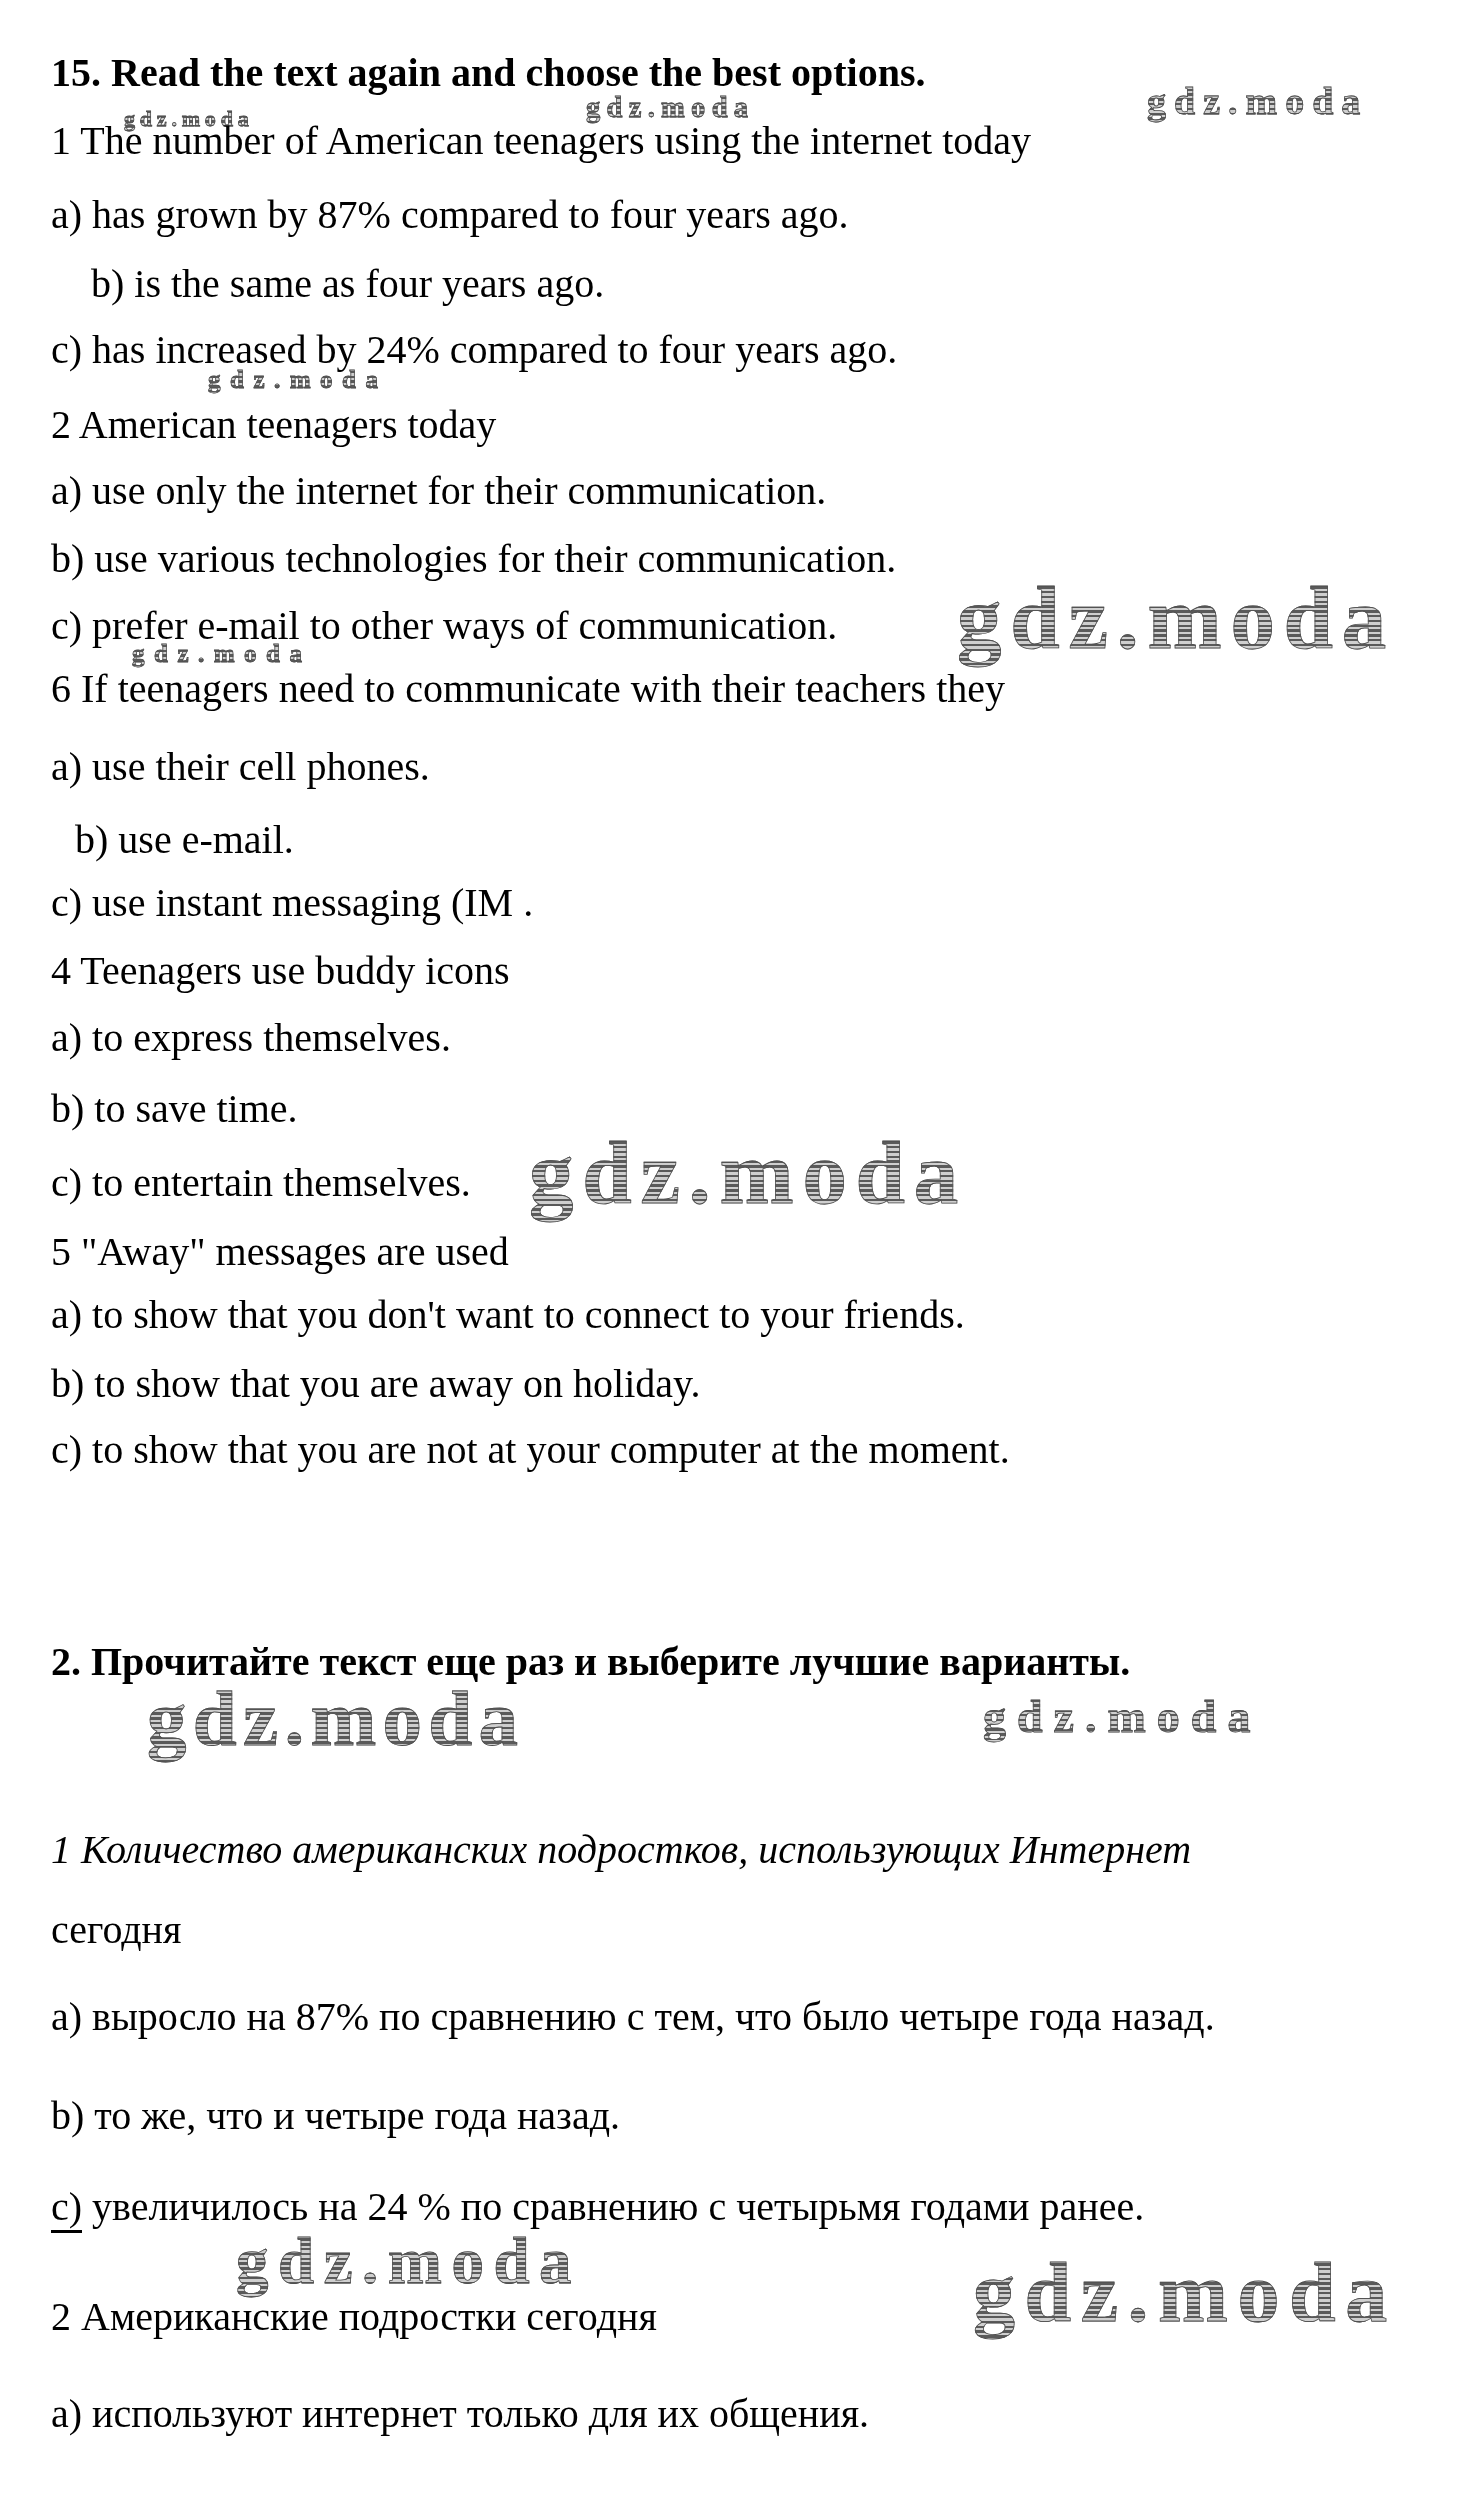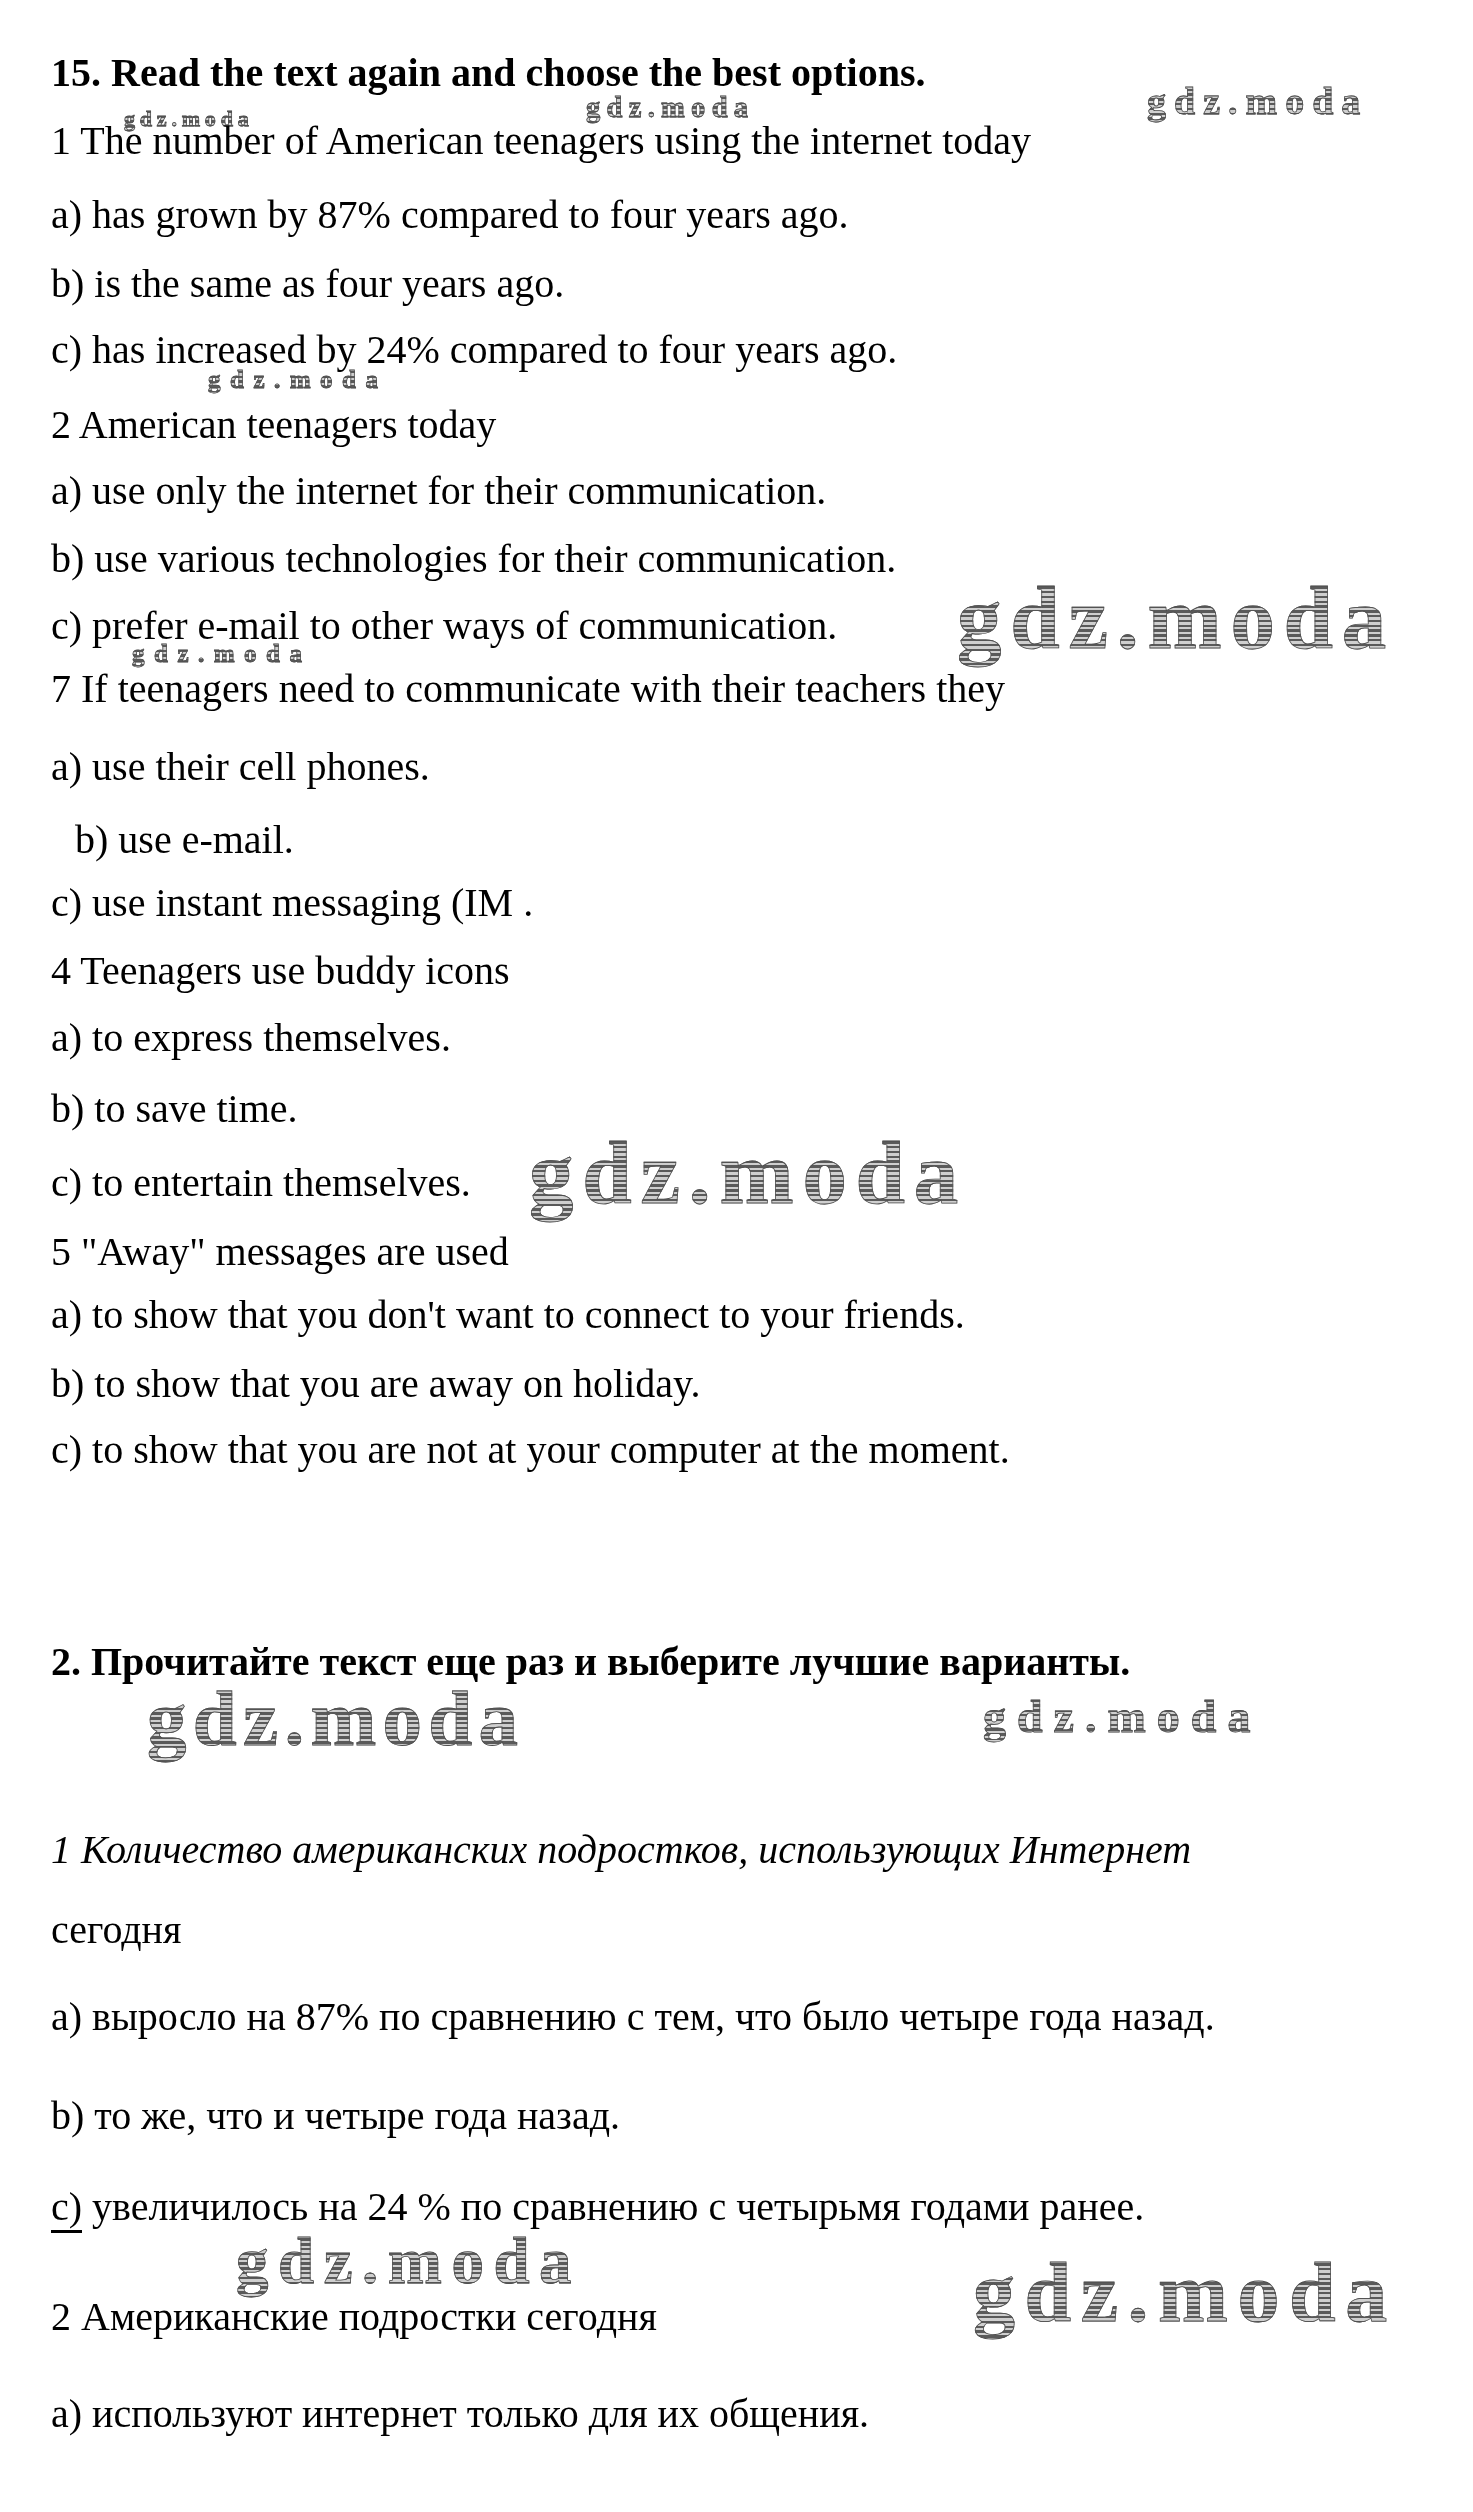--- a/index.html
+++ b/index.html
@@ -53,29 +53,29 @@
   <div class="wm" style="left:529px;top:1122px;font-size:89px;letter-spacing:8.7px;">gdz.moda</div>
   <div class="wm" style="left:147px;top:1674px;font-size:79px;letter-spacing:6.3px;">gdz.moda</div>
   <div class="wm" style="left:983px;top:1690px;font-size:46px;letter-spacing:11px;">gdz.moda</div>
   <div class="wm" style="left:236px;top:2224px;font-size:65px;letter-spacing:9.5px;">gdz.moda</div>
   <div class="wm" style="left:973px;top:2244px;font-size:84px;letter-spacing:9.5px;">gdz.moda</div>
 
   <div class="line bold" style="top:51px;">15. Read the text again and choose the best options.</div>
 
   <div class="line" style="top:119px;">1 The number of American teenagers using the internet today</div>
   <div class="line" style="top:193px;">a) has grown by 87% compared to four years ago.</div>
-  <div class="line" style="top:262px;">b) is the same as four years ago.</div>
+  <div class="line" style="top:262px;margin-left:40px;">b) is the same as four years ago.</div>
   <div class="line" style="top:328px;">c) has increased by 24% compared to four years ago.</div>
 
   <div class="line" style="top:403px;">2 American teenagers today</div>
   <div class="line" style="top:469px;">a) use only the internet for their communication.</div>
   <div class="line" style="top:537px;text-align:right;">b) use various technologies for their communication.</div>
   <div class="line" style="top:604px;">c) prefer e-mail to other ways of communication.</div>
 
-  <div class="line" style="top:667px;">7 If teenagers need to communicate with their teachers they</div>
+  <div class="line" style="top:667px;">6 If teenagers need to communicate with their teachers they</div>
   <div class="line" style="top:745px;">a) use their cell phones.</div>
   <div class="line" style="top:818px;margin-left:24px;">b) use e-mail.</div>
   <div class="line" style="top:881px;">c) use instant messaging (IM .</div>
 
   <div class="line" style="top:949px;">4 Teenagers use buddy icons</div>
   <div class="line" style="top:1016px;">a) to express themselves.</div>
   <div class="line" style="top:1087px;">b) to save time.</div>
   <div class="line" style="top:1161px;">c) to entertain themselves.</div>
 
   <div class="line" style="top:1230px;">5 "Away" messages are used</div>

